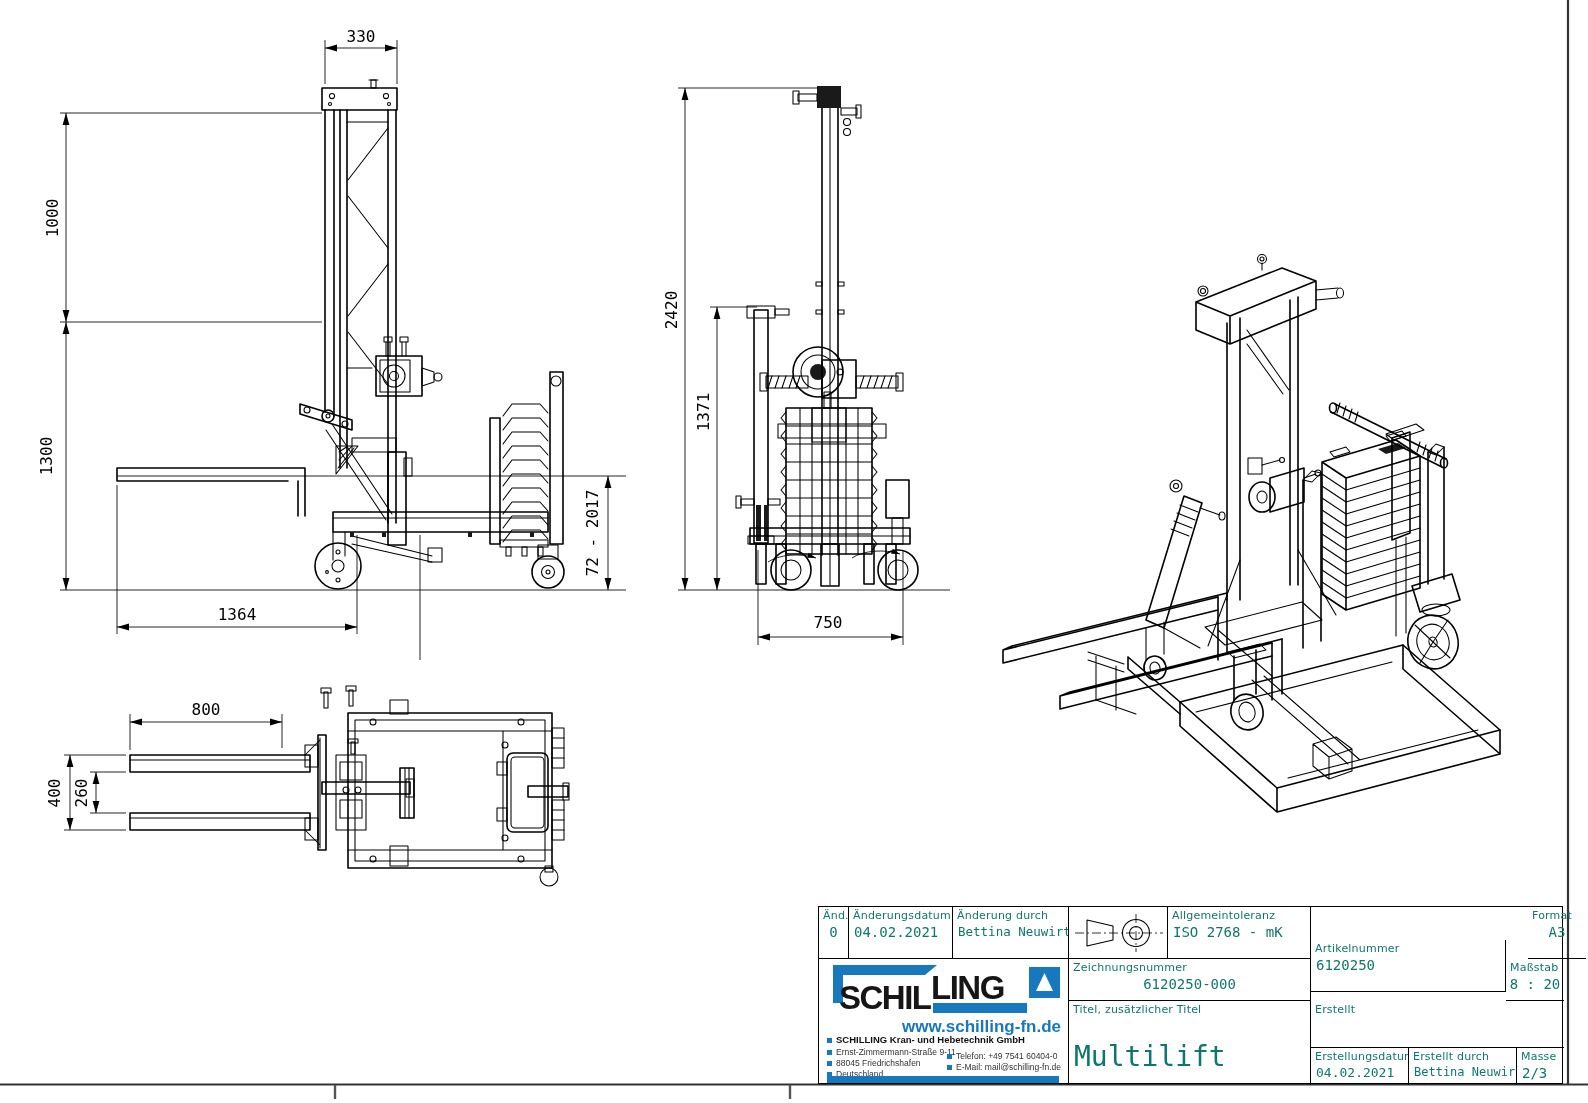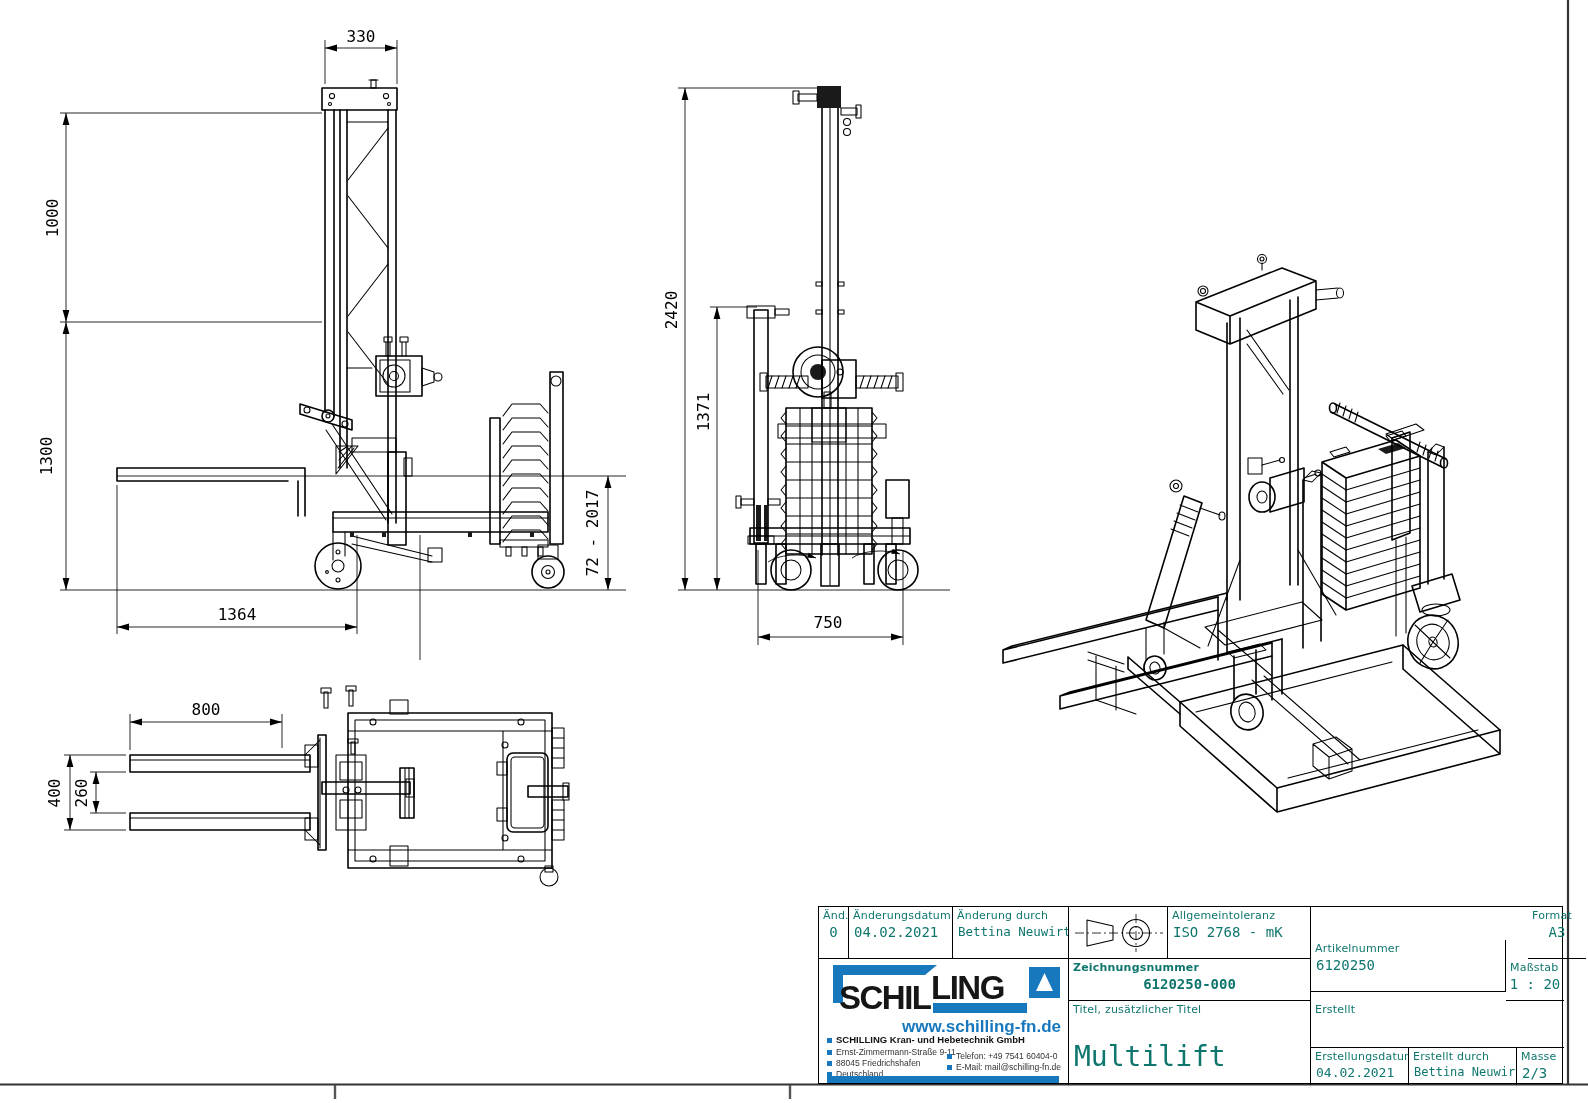--- a/index.html
+++ b/index.html
@@ -433,27 +433,27 @@
       <rect x="8" y="113" width="5" height="5" fill="#1878be"></rect>
       <text x="17" y="118" style="font:8.5px 'Liberation Sans',sans-serif;fill:#333;">Deutschland</text>
       <rect x="128" y="95" width="5" height="5" fill="#1878be"></rect>
       <text x="137" y="100" style="font:8.5px 'Liberation Sans',sans-serif;fill:#333;">Telefon: +49 7541 60404-0</text>
       <rect x="128" y="106" width="5" height="5" fill="#1878be"></rect>
       <text x="137" y="111" style="font:8.5px 'Liberation Sans',sans-serif;fill:#333;">E-Mail: mail@schilling-fn.de</text>
     </svg>
     <div style="position:absolute;left:8px;bottom:2px;width:232px;height:7px;background:#1878be;"></div>
   </div>
 
-  <div class="cell" style="left:250px;top:52px;width:242px;height:42px;font-weight:bold;">
+  <div class="cell" style="left:250px;top:52px;width:242px;height:42px;">
     <span class="lb">Zeichnungsnummer</span>
     <span class="val valc">6120250-000</span>
   </div>
   <div class="cell noright" style="left:687px;top:52px;width:58px;height:42px;">
     <span class="lb">Maßstab</span>
-    <span class="val valc">1 : 20</span>
+    <span class="val valc">8 : 20</span>
   </div>
 
   <div class="cell nobottom" style="left:250px;top:94px;width:242px;height:84px;">
     <span class="lb">Titel, zusätzlicher Titel</span>
     <span class="val big">Multilift</span>
   </div>
   <div class="cell noright" style="left:492px;top:94px;width:253px;height:47px;">
     <span class="lb">Erstellt</span>
     <span class="val"></span>
   </div>

